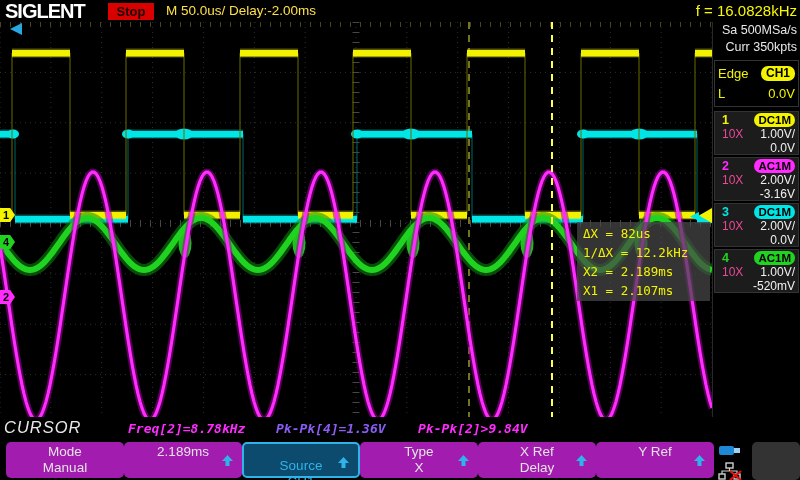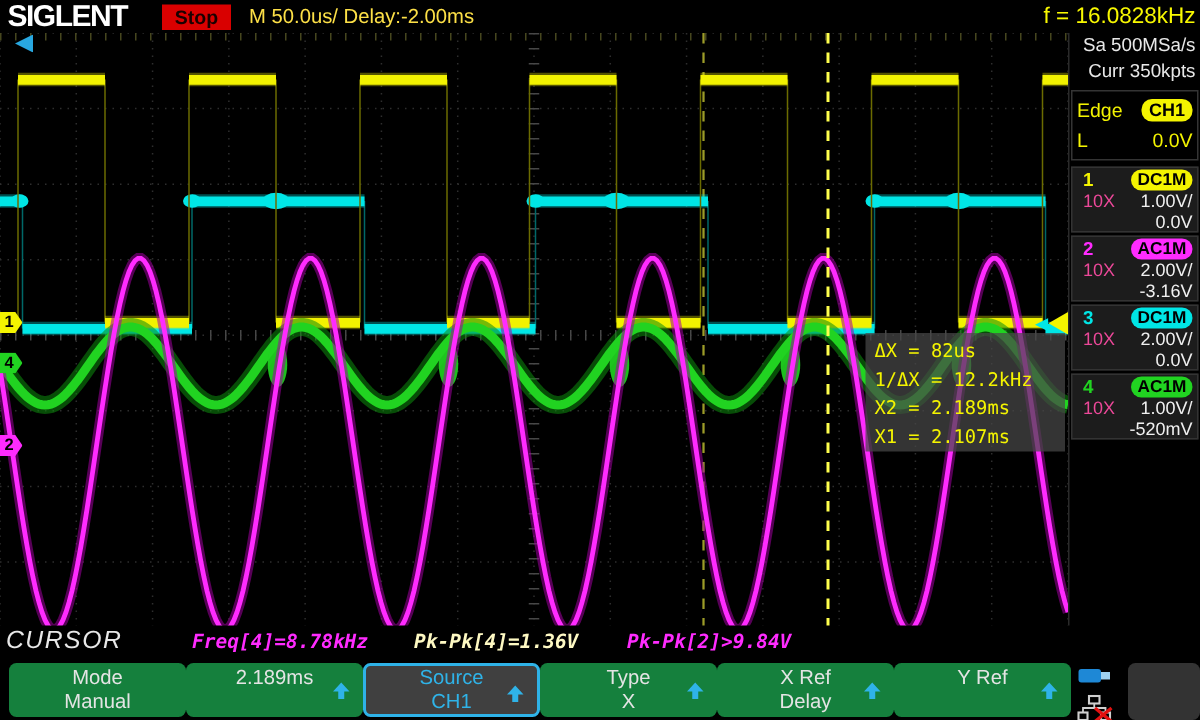--- a/index.html
+++ b/index.html
@@ -38,24 +38,24 @@
   .chrow{display:flex;justify-content:space-between;align-items:center;height:14px;}
   .ch-num{font-weight:bold;font-size:12.5px;padding-left:4px;}
   .ch-coup{color:#000;font-weight:bold;font-size:11.5px;padding:0 4px;border-radius:7px;line-height:14px;}
   .ch-probe{color:#ec4899;padding-left:4px;}
   .ch-val{color:#f0f0f0;}
   
   .meas-row{position:absolute;left:0;top:417px;width:800px;height:22px;background:#000;font-family:"DejaVu Sans Mono",monospace;font-style:italic;}
   .cursor-title{position:absolute;left:4px;top:1px;color:#e8e8e8;font-size:16.5px;font-family:"Liberation Sans",sans-serif;letter-spacing:1px;}
   .meas{position:absolute;top:4px;font-size:13px;font-weight:bold;}
   .menu-row{position:absolute;left:0;top:440px;width:800px;height:40px;background:#000;}
-  .menu-btn{position:absolute;top:2px;width:118px;height:36px;background:#15803d;border-radius:5px;
+  .menu-btn{position:absolute;top:2px;width:118px;height:36px;background:#a21caf;border-radius:5px;
             color:#e4e4e4;font-size:13.5px;text-align:center;box-sizing:border-box;padding-top:2px;}
   .menu-btn .l1,.menu-btn .l2{line-height:16px;}
-  .menu-btn.active{border:2px solid #2fb3e8;color:#2fb3e8;background:#404040;padding-top:0;}
+  .menu-btn.active{border:2px solid #2fb3e8;color:#2fb3e8;background:#0c4a6e;padding-top:14px;}
   .menu-arrow{position:absolute;right:8px;top:12px;}
   .endcap{position:absolute;left:752px;top:2px;width:48px;height:38px;background:#333;border-radius:5px;}
   .io-icons{position:absolute;left:718px;top:2px;width:30px;height:38px;}
 </style>
 </head>
 <body>
 
 <div id="screen">
 
   <div class="topbar">
@@ -271,22 +271,22 @@
         <span class="ch-val">1.00V/</span>
       </div>
       <div class="chrow" style="justify-content:flex-end;">
         <span class="ch-val">-520mV</span>
       </div>
     </div>
   </div>
 
   <div class="meas-row">
     <span class="cursor-title">CURSOR</span>
-    <span class="meas" style="color: rgb(255, 43, 255); left: 128px;">Freq[4]=8.78kHz</span>
-    <span class="meas" style="color: #fef9c3; left: 276px;">Pk-Pk[4]=1.36V</span>
+    <span class="meas" style="color: rgb(255, 43, 255); left: 128px;">Freq[2]=8.78kHz</span>
+    <span class="meas" style="color: #8b5cf6; left: 276px;">Pk-Pk[4]=1.36V</span>
     <span class="meas" style="color: rgb(255, 43, 255); left: 418px;">Pk-Pk[2]&gt;9.84V</span>
   </div>
 
   <div class="menu-row">
     <div class="menu-btn" style="left:6px">
       <div class="l1">Mode</div>
       <div class="l2">Manual</div>
     </div>
     <div class="menu-btn" style="left:124px">
       <div class="l2">2.189ms</div>

